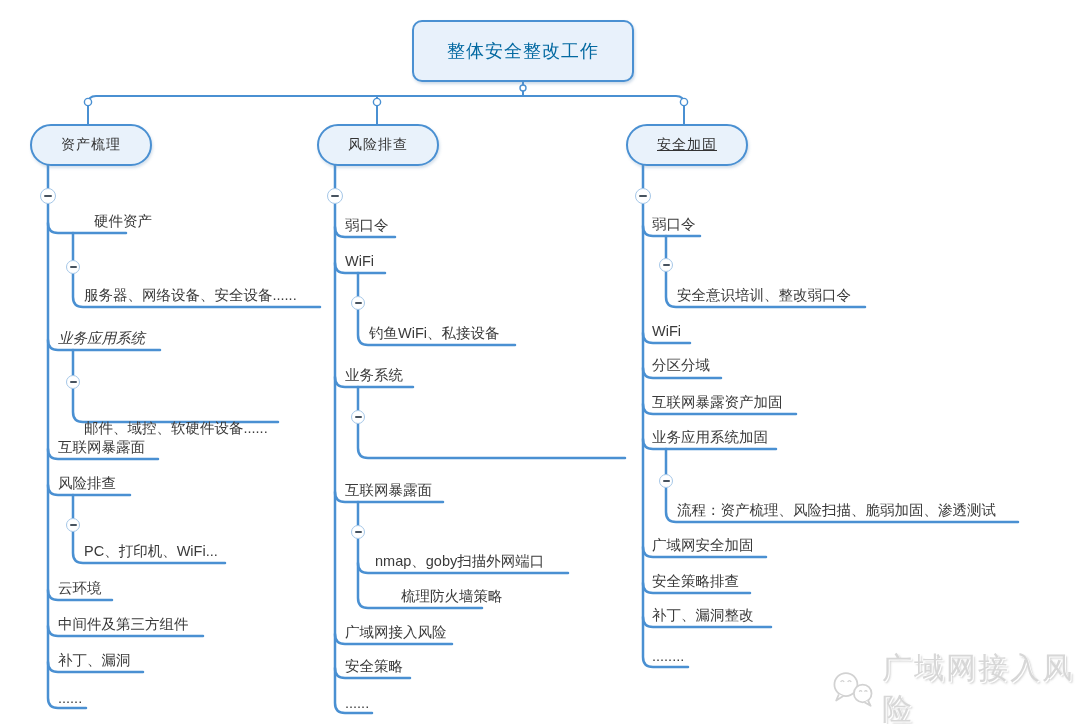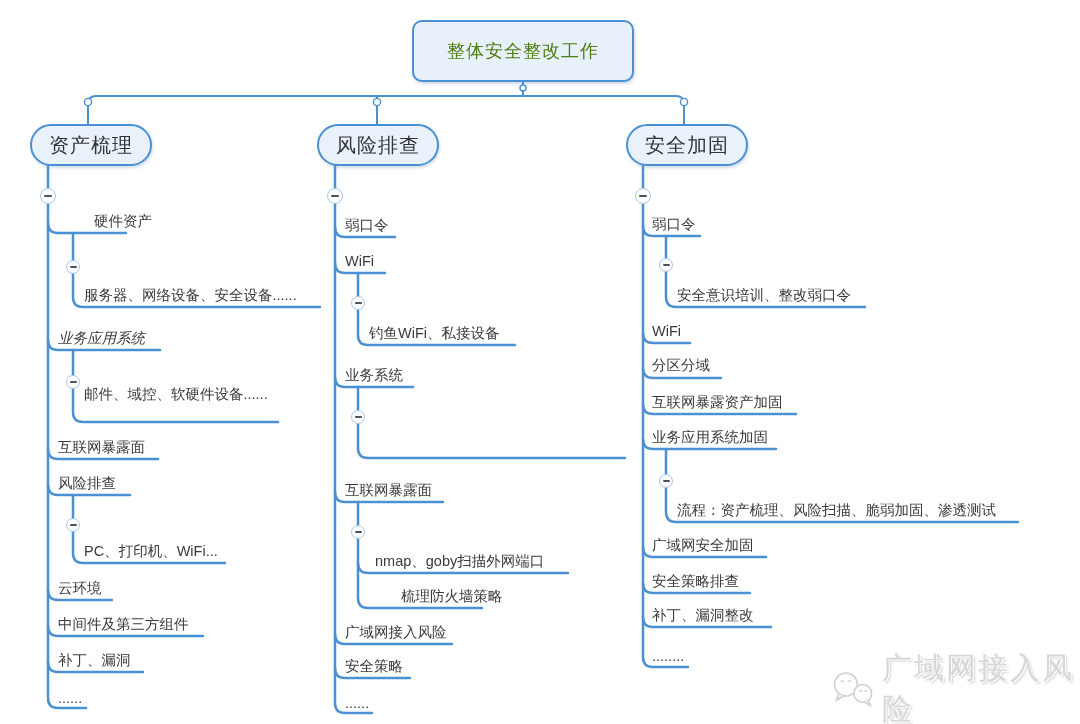--- a/index.html
+++ b/index.html
@@ -8,28 +8,28 @@
     font-family:"Liberation Sans","DejaVu Sans",sans-serif;
   }
   svg.wires{position:absolute;left:0;top:0;z-index:1;}
   .wire{fill:none;stroke:#4a90d2;stroke-width:2.5;stroke-linecap:round;}
   .buswire{fill:none;stroke:#4a90d2;stroke-width:2;stroke-linecap:round;}
   .jdot{fill:#ffffff;stroke:#4a90d2;stroke-width:1.4;}
   .root{
     position:absolute;left:412px;top:20px;width:222px;height:62px;box-sizing:border-box;
     border:2.5px solid #4a90d2;border-radius:10px;background:#e8f1fb;z-index:2;
     display:flex;align-items:center;justify-content:center;
-    font-size:18px;color:#4d7c0f;letter-spacing:1px;
+    font-size:18px;color:#0369a1;letter-spacing:1px;
     box-shadow:1px 2px 3px rgba(110,150,190,.35);
   }
   .pill{
     position:absolute;width:122px;height:42px;box-sizing:border-box;
     border:2.5px solid #4a90d2;border-radius:22px;background:#e9f2fb;z-index:2;
     display:flex;align-items:center;justify-content:center;
-    font-size:20px;color:#333;letter-spacing:1px;
+    font-size:14px;color:#333;letter-spacing:1px;
     box-shadow:1px 2px 3px rgba(110,150,190,.3);
   }
   .lbl{
     position:absolute;z-index:2;font-size:14.5px;color:#3a3a3a;white-space:nowrap;line-height:20px;
   }
   .tg{
     position:absolute;z-index:3;width:16px;height:16px;border-radius:50%;background:#fff;
     border:1.5px solid #a5c7e8;box-sizing:border-box;display:flex;align-items:center;justify-content:center;
   }
   .tg.small{width:14px;height:14px;}
@@ -101,21 +101,21 @@
       <path class="wire" d="M643,617 Q643,627 653,627 L771,627"></path>
       <path class="wire" d="M666,236 L666,297 Q666,307 676,307 L865,307"></path>
       <path class="wire" d="M666,449 L666,512 Q666,522 676,522 L1018,522"></path>
     </g>
   </svg>
 
   <div class="root">整体安全整改工作</div>
 
   <div class="pill" style="left:30px;top:124px;">资产梳理</div>
   <div class="pill" style="left:317px;top:124px;">风险排查</div>
-  <div class="pill" style="left:626px;top:124px;">安全加固</div>
+  <div class="pill" style="left:626px;top:124px;text-decoration:underline;">安全加固</div>
 
   <div class="tg" style="left:40px;top:188px;">
       <span class="bar"></span>
     </div>
   <div class="tg" style="left:327px;top:188px;">
       <span class="bar"></span>
     </div>
   <div class="tg" style="left:635px;top:188px;">
       <span class="bar"></span>
     </div>
@@ -140,21 +140,21 @@
   <div class="tg small" style="left:659px;top:258px;">
       <span class="bar"></span>
     </div>
   <div class="tg small" style="left:659px;top:474px;">
       <span class="bar"></span>
     </div>
 
   <div class="lbl" style="left:58px;top:211px;margin-left:36px;">硬件资产</div>
   <div class="lbl" style="left:84px;top:285px;">服务器、网络设备、安全设备......</div>
   <div class="lbl" style="left:58px;top:328px;font-style:italic;">业务应用系统</div>
-  <div class="lbl" style="left:84px;top:384px;">邮件、域控、软硬件设备......</div>
+  <div class="lbl" style="left:84px;top:418px;">邮件、域控、软硬件设备......</div>
   <div class="lbl" style="left:58px;top:437px;">互联网暴露面</div>
   <div class="lbl" style="left:58px;top:473px;">风险排查</div>
   <div class="lbl" style="left:84px;top:541px;">PC、打印机、WiFi...</div>
   <div class="lbl" style="left:58px;top:578px;">云环境</div>
   <div class="lbl" style="left:58px;top:614px;">中间件及第三方组件</div>
   <div class="lbl" style="left:58px;top:650px;">补丁、漏洞</div>
   <div class="lbl" style="left:58px;top:688px;">......</div>
 
   <div class="lbl" style="left:345px;top:215px;">弱口令</div>
   <div class="lbl" style="left:345px;top:251px;">WiFi</div>

